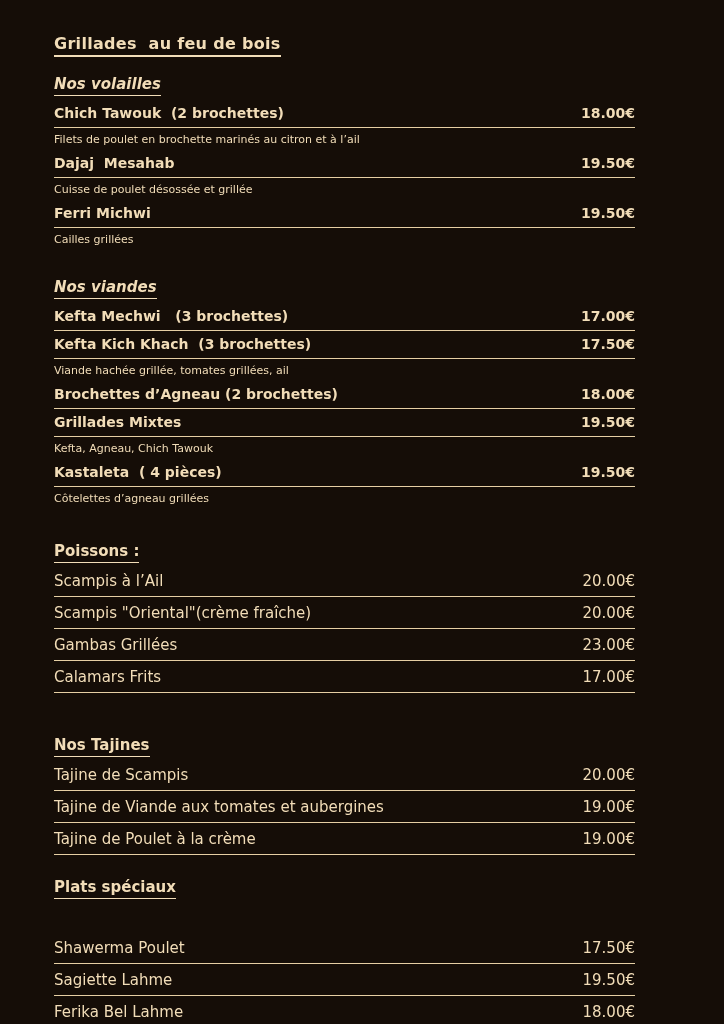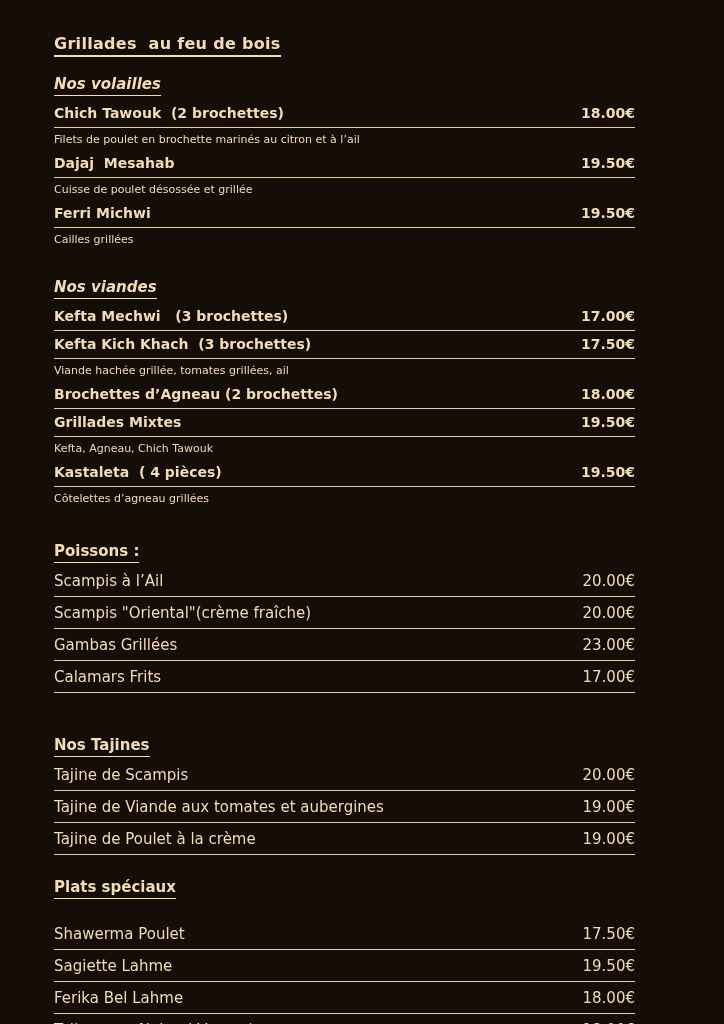--- a/index.html
+++ b/index.html
@@ -33,21 +33,21 @@
   .heading {
     display: inline-block;
     font-size: 15px;
     font-weight: bold;
     border-bottom: 1px solid #f2ddb8;
     padding-bottom: 2px;
     margin-bottom: 9px;
     white-space: pre-wrap;
   }
   .heading.italic { font-style: italic; }
-  .heading.spread { margin-bottom: 26px; }
+  .heading.spread { margin-bottom: 40px; }
 
   .item {
     display: flex;
     justify-content: space-between;
     align-items: baseline;
     border-bottom: 1px solid #e6cfa4;
     padding-bottom: 6px;
     margin-bottom: 5px;
   }
   .item .name, .item .price {

